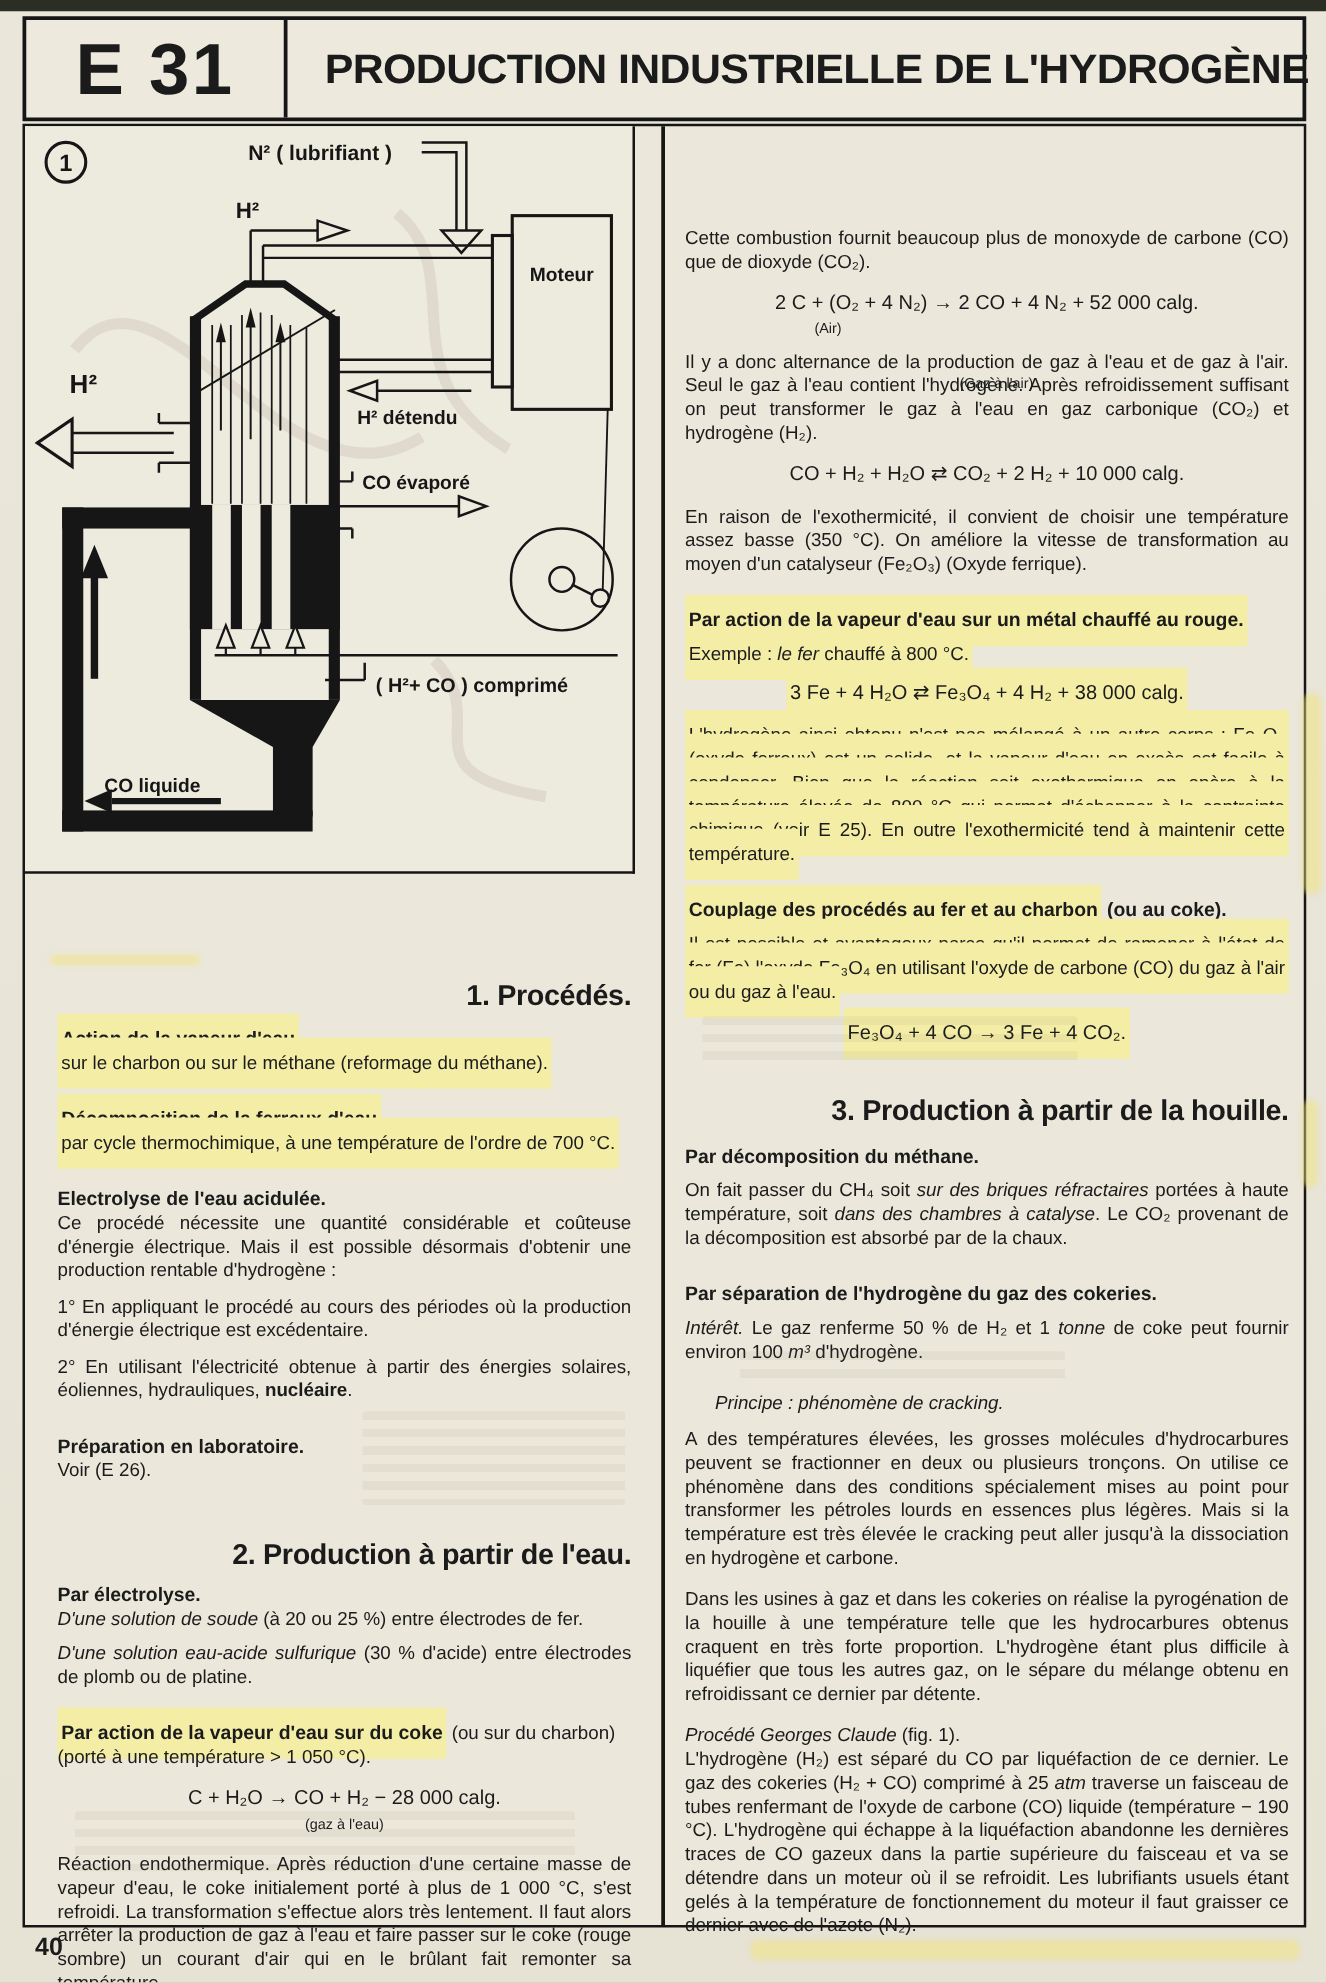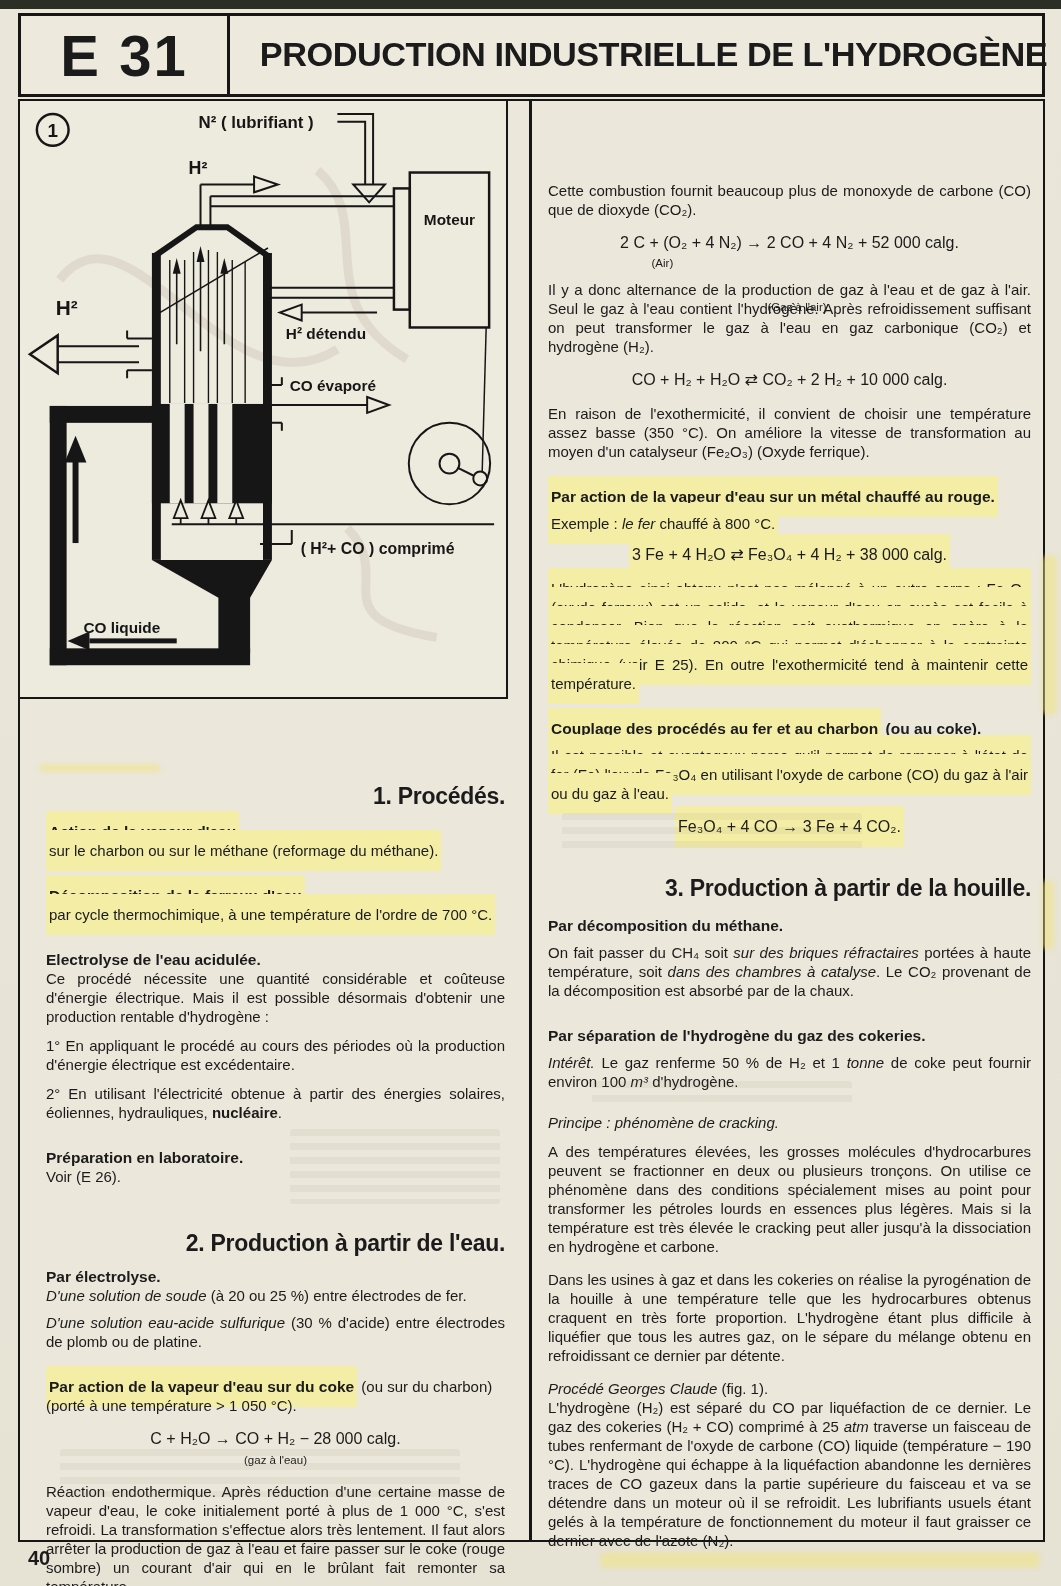--- a/index.html
+++ b/index.html
@@ -42,21 +42,21 @@
   .eq-subc{font-size:11.5px;text-align:center;margin-top:1px;}
 
   .page-number{position:absolute;left:28px;top:1547px;font-size:20px;font-weight:bold;}
 
   
   .smudge{position:absolute;background:rgba(240,228,130,.55);filter:blur(2px);border-radius:6px;}
   .ghost{position:absolute;opacity:.55;background:repeating-linear-gradient(180deg,
          rgba(125,115,88,.14) 0 7px, rgba(0,0,0,0) 7px 14px);border-radius:3px;}
 
   
-  .mt8{margin-top:8px;}.mt10{margin-top:10px;}.mt12{margin-top:12px;}.mt14{margin-top:14px;}.mt22{margin-top:22px;}.mt26{margin-top:26px;}
+  .mt8{margin-top:8px;}.mt10{margin-top:10px;}.mt12{margin-top:12px;}.mt14{margin-top:14px;}.mt22{margin-top:22px;margin-left:24px;}.mt26{margin-top:26px;}
   .mt38{margin-top:38px;}.mt44{margin-top:44px;}
 </style>
 </head>
 <body>
 
 <div class="page">
   <div class="scan-top"></div>
 
   <div class="header-box">
     <div class="code-cell">

